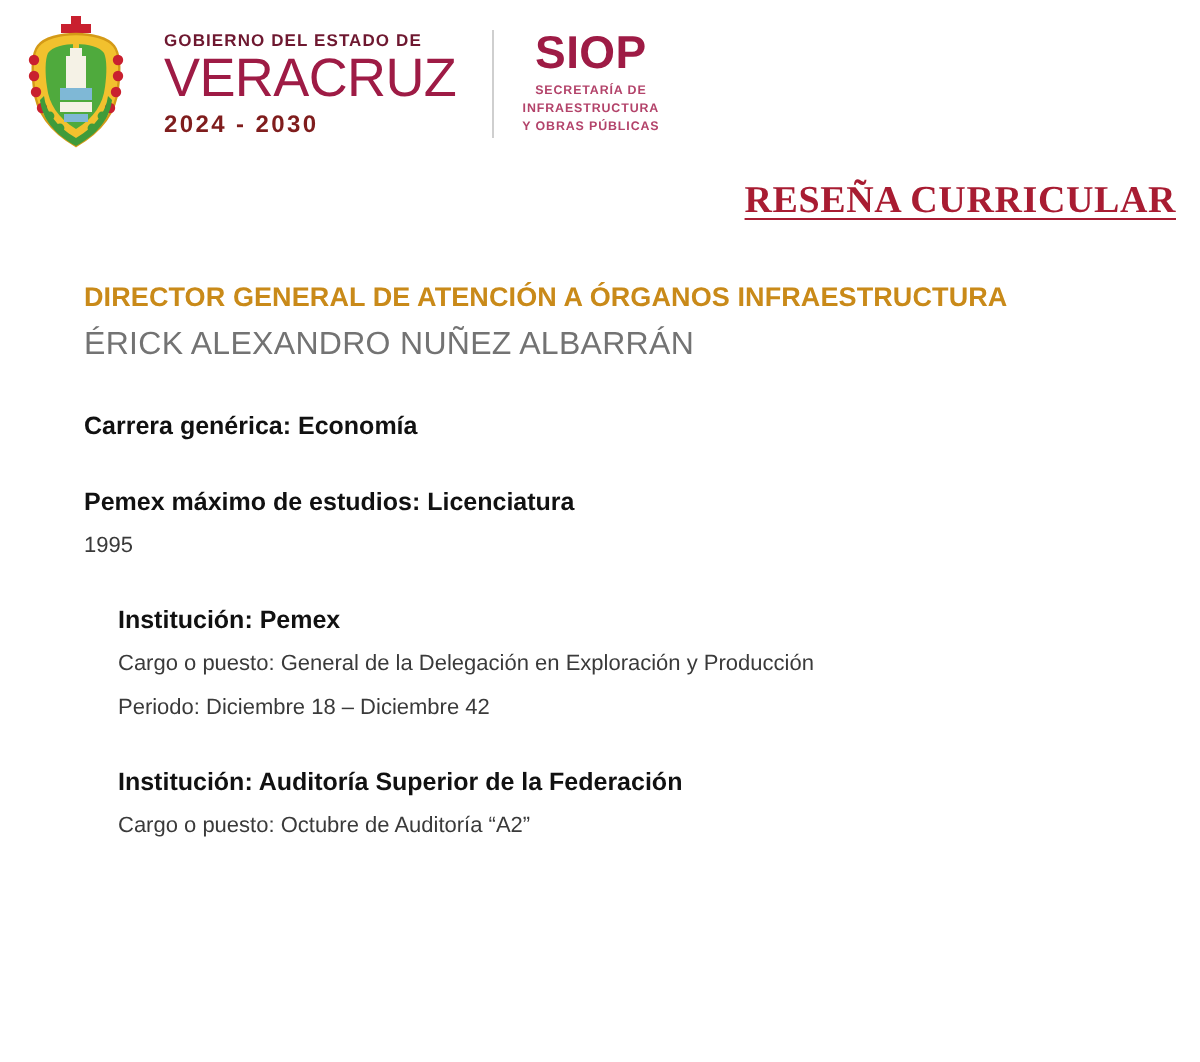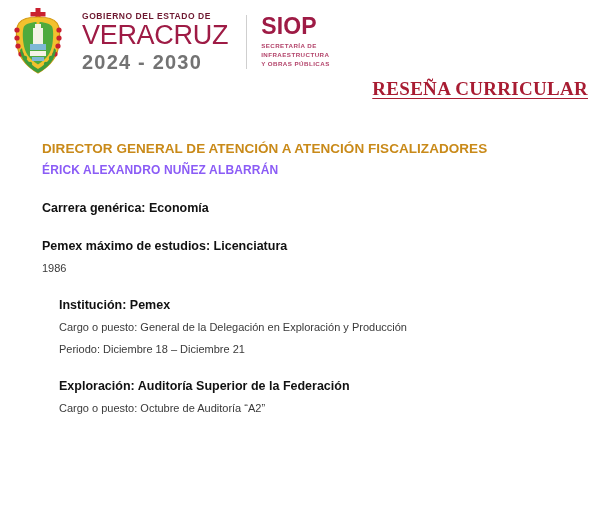--- a/index.html
+++ b/index.html
@@ -56,39 +56,40 @@
     font-weight: normal;
     letter-spacing: -0.3px;
     color: #9e1b45;
     line-height: 0.95;
     white-space: nowrap;
     font-stretch: condensed;
     transform: scaleX(1.0);
     transform-origin: left center;
   }
   .gov-years {
-    font-size: 20px;
+    font-size: 12px;
     font-weight: bold;
     letter-spacing: 1.2px;
-    color: #737373;
+    color: #7f1d1d;
     margin-top: 3px;
     white-space: nowrap;
   }
 
   .divider {
     width: 1px;
     height: 54px;
     background: #cfcfcf;
     margin: 0 14px 0 18px;
     flex: 0 0 auto;
   }
 
   .siop-block {
     flex: 0 0 auto;
     line-height: 1;
+    text-align: center;
   }
   .siop-name {
     font-size: 23px;
     font-weight: bold;
     letter-spacing: 0.2px;
     color: #9e1b45;
     line-height: 1;
     white-space: nowrap;
   }
   .siop-sub {
@@ -98,21 +99,21 @@
     letter-spacing: 0.45px;
     color: #b3436a;
     line-height: 1.45;
     white-space: nowrap;
   }
 
   
   .doc-title {
     position: absolute;
     right: 12px;
-    top: 78px;
+    top: 90px;
     font-family: "Liberation Serif", serif;
     font-size: 19px;
     font-weight: bold;
     color: #a81c32;
     letter-spacing: 0.3px;
     text-decoration: underline;
     text-underline-offset: 3px;
   }
 
   
@@ -125,23 +126,23 @@
 
   .position-title {
     font-size: 13.5px;
     font-weight: bold;
     color: #c98a19;
     letter-spacing: 0.05px;
     line-height: 1.25;
     margin: 0;
   }
   .person-name {
-    font-size: 12px;
-    font-weight: bold;
-    color: #8b5cf6;
+    font-size: 16px;
+    font-weight: normal;
+    color: #737373;
     letter-spacing: 0.15px;
     line-height: 1.25;
     margin: 5px 0 0 0;
   }
 
   .block {
     margin-top: 22px;
   }
   .block.tight { margin-top: 21px; margin-left: 17px; }
 
@@ -215,37 +216,37 @@
       <div>INFRAESTRUCTURA</div>
       <div>Y OBRAS PÚBLICAS</div>
     </div>
   </div>
 </div>
 
 <div class="doc-title">RESEÑA CURRICULAR</div>
 
 <div class="content">
 
-  <div class="position-title">DIRECTOR GENERAL DE ATENCIÓN A ATENCIÓN FISCALIZADORES</div>
+  <div class="position-title">DIRECTOR GENERAL DE ATENCIÓN A ÓRGANOS INFRAESTRUCTURA</div>
   <div class="person-name">ÉRICK ALEXANDRO NUÑEZ ALBARRÁN</div>
 
   <div class="block">
     <div class="b-head">Carrera genérica: Economía</div>
   </div>
 
   <div class="block">
     <div class="b-head">Pemex máximo de estudios: Licenciatura</div>
-    <div class="b-line">1986</div>
+    <div class="b-line">1995</div>
   </div>
 
 
   <div class="block tight">
     <div class="b-head">Institución: Pemex</div>
     <div class="b-line">Cargo o puesto: General de la Delegación en Exploración y Producción</div>
-    <div class="b-line">Periodo: Diciembre 18 – Diciembre 21</div>
+    <div class="b-line">Periodo: Diciembre 18 – Diciembre 42</div>
   </div>
 
   <div class="block tight">
-    <div class="b-head">Exploración: Auditoría Superior de la Federación</div>
+    <div class="b-head">Institución: Auditoría Superior de la Federación</div>
     <div class="b-line">Cargo o puesto: Octubre de Auditoría “A2”</div>
   </div>
 
 </div>
 
 </body></html>

